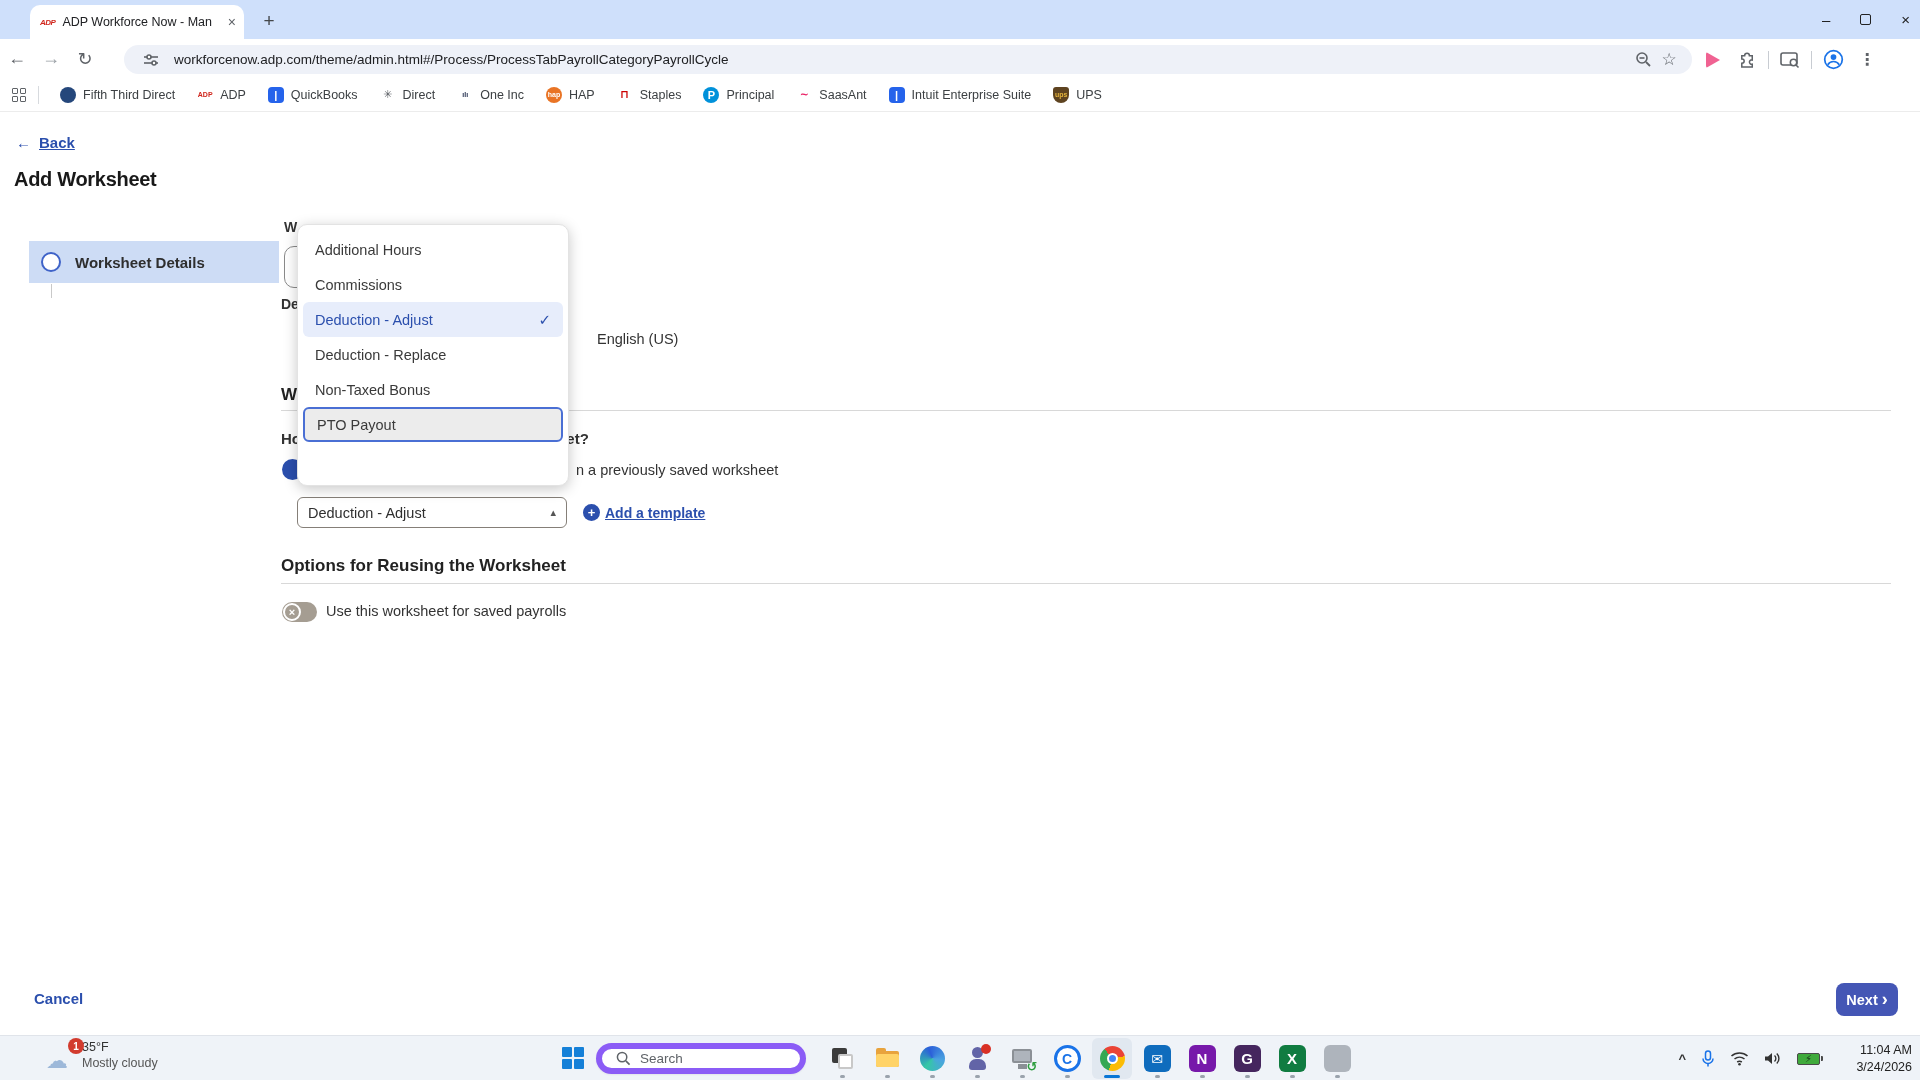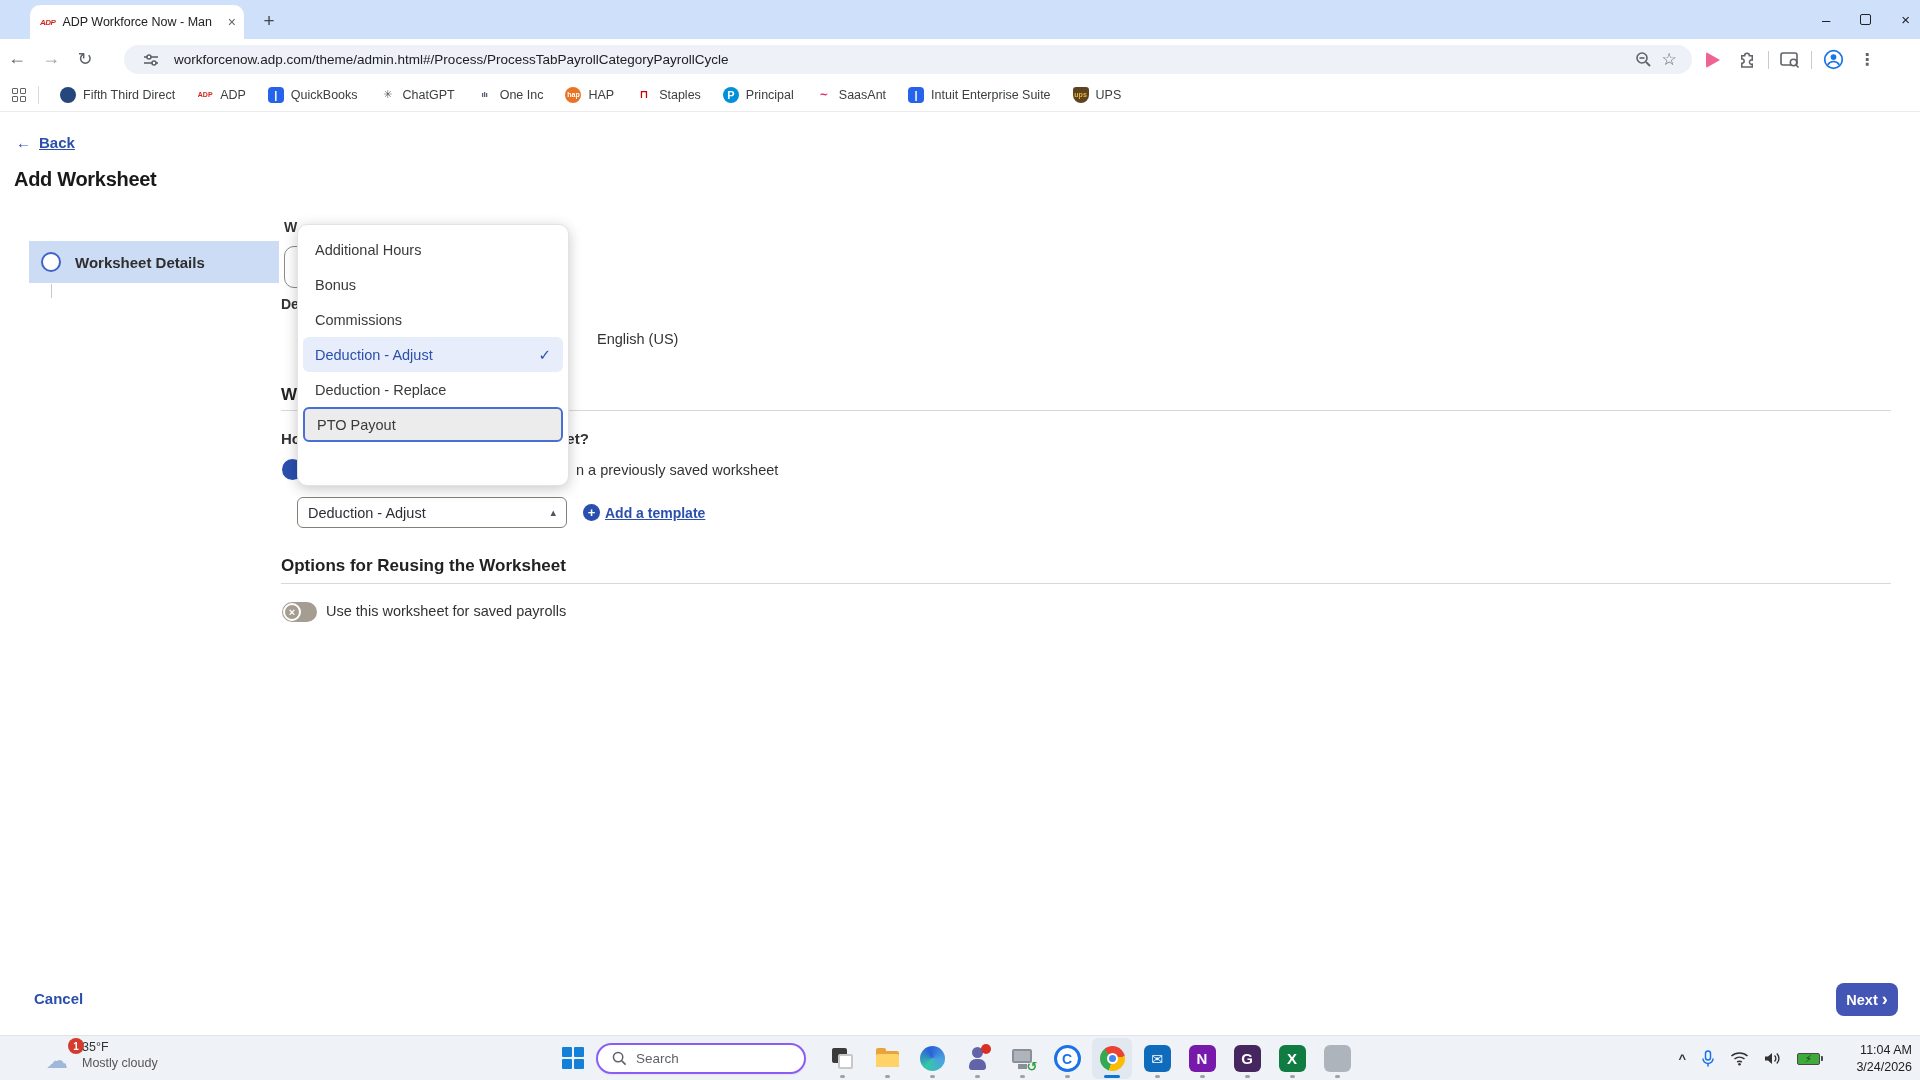--- a/index.html
+++ b/index.html
@@ -94,21 +94,21 @@
   .taskbar{position:absolute;left:0;top:1035px;width:1920px;height:45px;background:var(--c-taskbar-bg);border-top:1px solid #e0e4ea;}
   .weather{position:absolute;left:46px;top:4px;display:flex;align-items:flex-start;gap:6px;}
   .cloud{font-size:22px;color:#9db8d9;margin-top:8px;}
   .wbadge{position:absolute;left:22px;top:-2px;width:16px;height:16px;border-radius:50%;background:#d23b2e;color:#fff;font-size:10px;font-weight:bold;display:flex;align-items:center;justify-content:center;}
   .wtext{display:flex;flex-direction:column;margin-left:8px;}
   .wtemp{font-size:12.5px;color:#333;}
   .wcond{font-size:12.5px;color:#555;margin-top:2px;}
   .tb-center{position:absolute;left:562px;top:0;height:45px;display:flex;align-items:center;gap:10px;}
   .startbtn{width:24px;height:24px;display:grid;grid-template-columns:10px 10px;grid-template-rows:10px 10px;gap:2px;}
   .startbtn i{background:#1580d8;border-radius:1px;}
-  .searchpill{width:210px;height:31px;background:#fff;border:2px solid #8b5cf6;border-radius:16px;display:flex;align-items:center;gap:9px;padding:0 14px;box-shadow:0 1px 2px rgba(0,0,0,.06);}
+  .searchpill{width:210px;height:31px;background:#fff;border:6px solid #8b5cf6;border-radius:16px;display:flex;align-items:center;gap:9px;padding:0 14px;box-shadow:0 1px 2px rgba(0,0,0,.06);}
   .search-label{font-size:13.5px;color:#5f6368;}
   .tb-apps{display:flex;align-items:center;gap:5px;margin-left:6px;}
   .app{width:40px;height:41px;display:flex;flex-direction:column;align-items:center;justify-content:center;position:relative;border-radius:6px;}
   .app .dot{position:absolute;bottom:1px;width:5px;height:3px;border-radius:2px;background:#9aa3ad;}
   .app.active{background:#e1e8f0;}
   .app.active .dot{width:16px;background:#0a77d6;}
   .ic{width:27px;height:27px;display:flex;align-items:center;justify-content:center;font-weight:bold;position:relative;}
   .ic-taskview .b1{position:absolute;left:3px;top:3px;width:15px;height:15px;background:#3b3b3b;border-radius:2px;}
   .ic-taskview .b2{position:absolute;left:9px;top:9px;width:15px;height:15px;background:#fff;border:2px solid #c8c8c8;border-radius:2px;}
   .ic-folder .back{position:absolute;left:2px;top:6px;width:23px;height:16px;background:#e8a33d;border-radius:2px;}
@@ -229,21 +229,21 @@
         <span class="bm-item">
           <span class="bm-ico" style="color: rgb(208, 39, 29); font-size: 7px;">ADP</span>
           <span class="bm-label">ADP</span>
         </span>
         <span class="bm-item">
           <span class="bm-ico bm-square" style="background: rgb(37, 99, 235); color: rgb(255, 255, 255); font-size: 11px;">|</span>
           <span class="bm-label">QuickBooks</span>
         </span>
         <span class="bm-item">
           <span class="bm-ico" style="color: rgb(95, 99, 104); font-size: 11px;">✳</span>
-          <span class="bm-label">ChatGPT</span>
+          <span class="bm-label">Direct</span>
         </span>
         <span class="bm-item">
           <span class="bm-ico" style="color: rgb(30, 42, 74); font-size: 7px;">ılı</span>
           <span class="bm-label">One Inc</span>
         </span>
         <span class="bm-item">
           <span class="bm-ico bm-pill" style="background: rgb(233, 116, 37); color: rgb(255, 255, 255); font-size: 7px;">hap</span>
           <span class="bm-label">HAP</span>
         </span>
         <span class="bm-item">
@@ -305,31 +305,31 @@
   <div class="abs toggle">
     <span class="toggle-knob">×</span>
   </div>
   <div class="abs toggle-label">Use this worksheet for saved payrolls</div>
 
   <div class="abs dd-pop" id="dd-pop">
       <div class="dd-item">
         <span>Additional Hours</span>
       </div>
       <div class="dd-item">
-        <span>Bonus</span>
-      </div>
-      <div class="dd-item">
         <span>Commissions</span>
       </div>
       <div class="dd-item sel">
         <span>Deduction - Adjust</span>
         <span class="check">✓</span>
       </div>
       <div class="dd-item">
         <span>Deduction - Replace</span>
+      </div>
+      <div class="dd-item">
+        <span>Non-Taxed Bonus</span>
       </div>
       <div class="dd-item foc">
         <span>PTO Payout</span>
       </div>
     </div>
 
   <div class="abs cancel-link">Cancel</div>
   <div class="abs next-btn">
     <span>Next</span>
     <span class="chev">›</span>

